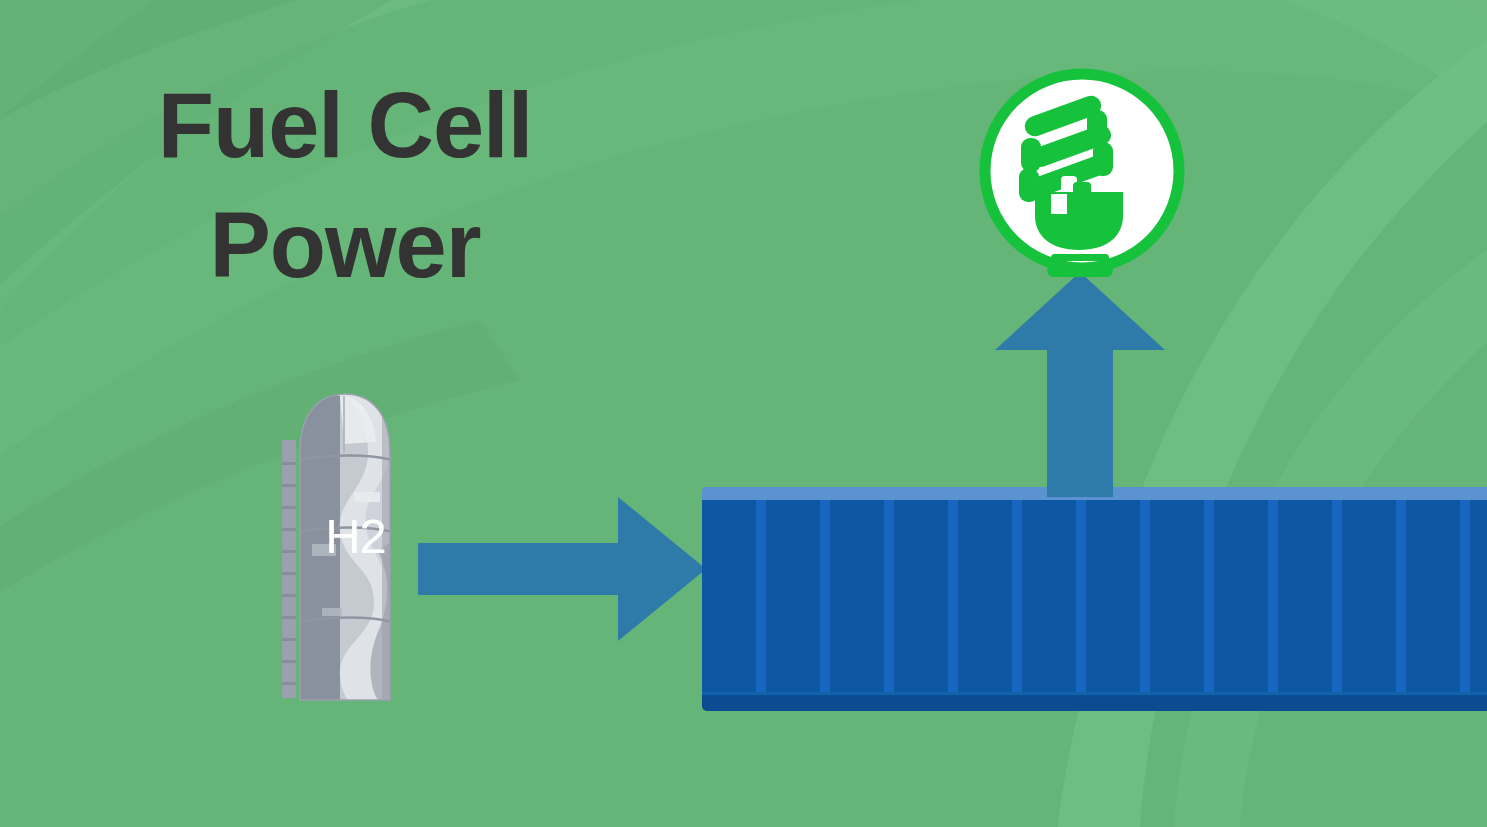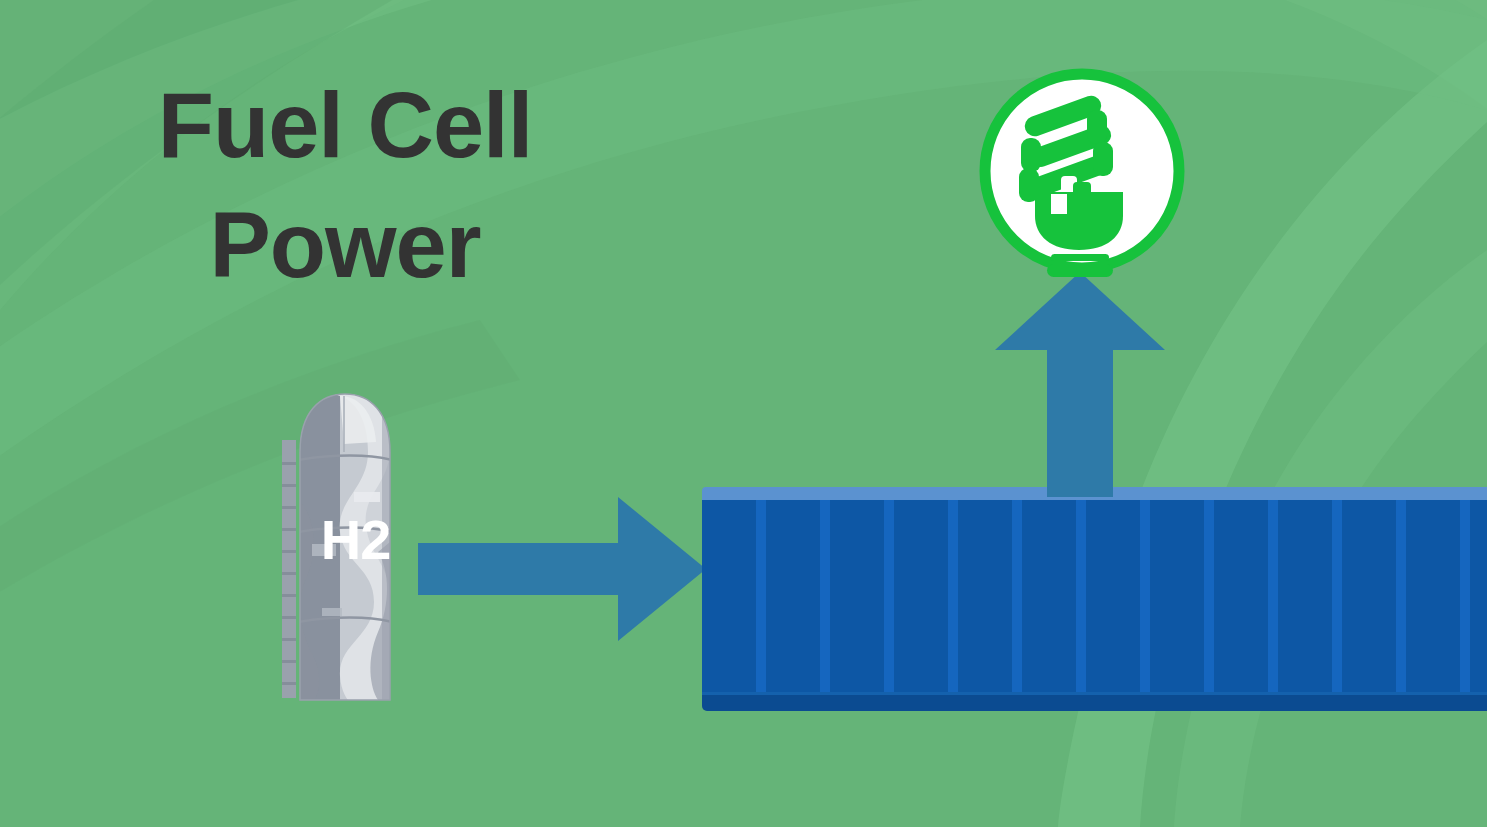--- a/index.html
+++ b/index.html
@@ -43,22 +43,22 @@
     width:135px; height:312px;
   }
   #tank-svg { display:block; width:135px; height:312px; }
   #tank-label {
     position:absolute;
     left:0px; top:120px;
     width:135px;
     padding-left:20px;
     text-align:center;
     color:#ffffff;
-    font-size:56px;
-    font-weight:bold;
+    font-size:49px;
+    font-weight:normal;
     line-height:1;
     letter-spacing:-1px;
   }
 
   
   #arrow-right {
     position:absolute;
     left:418px; top:495px;
     width:288px; height:148px;
   }

